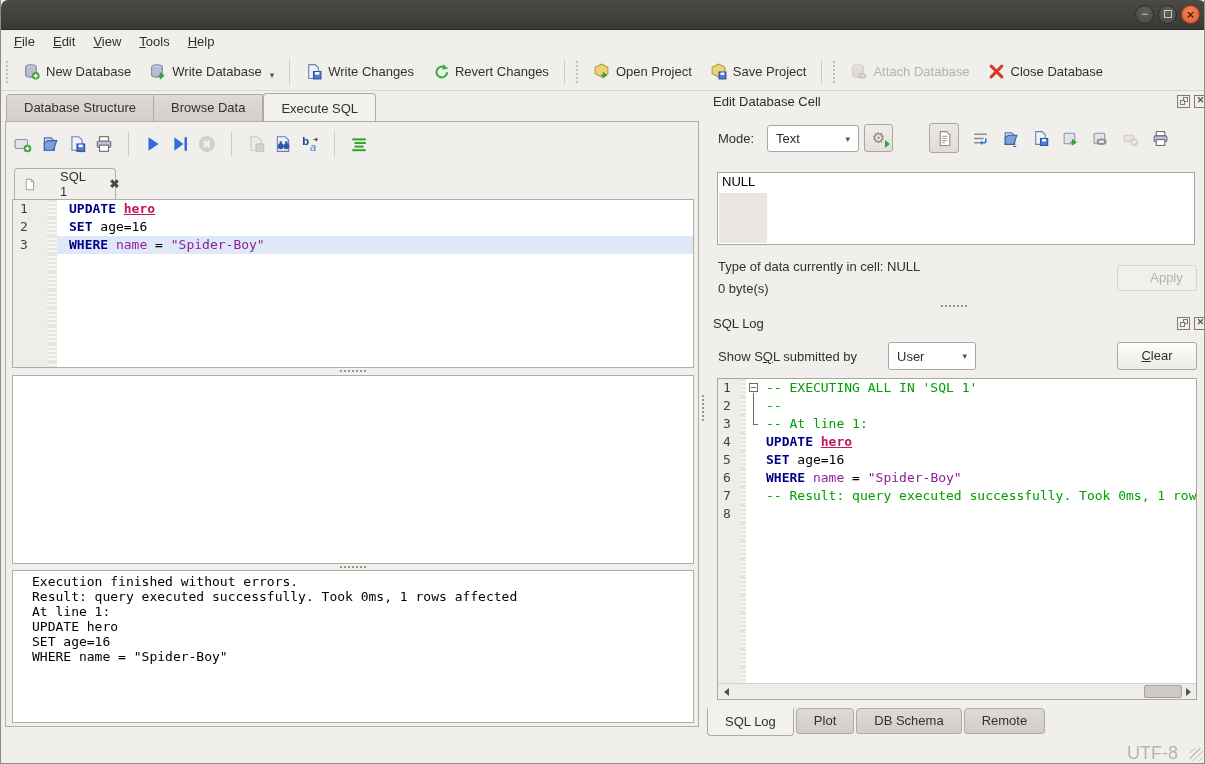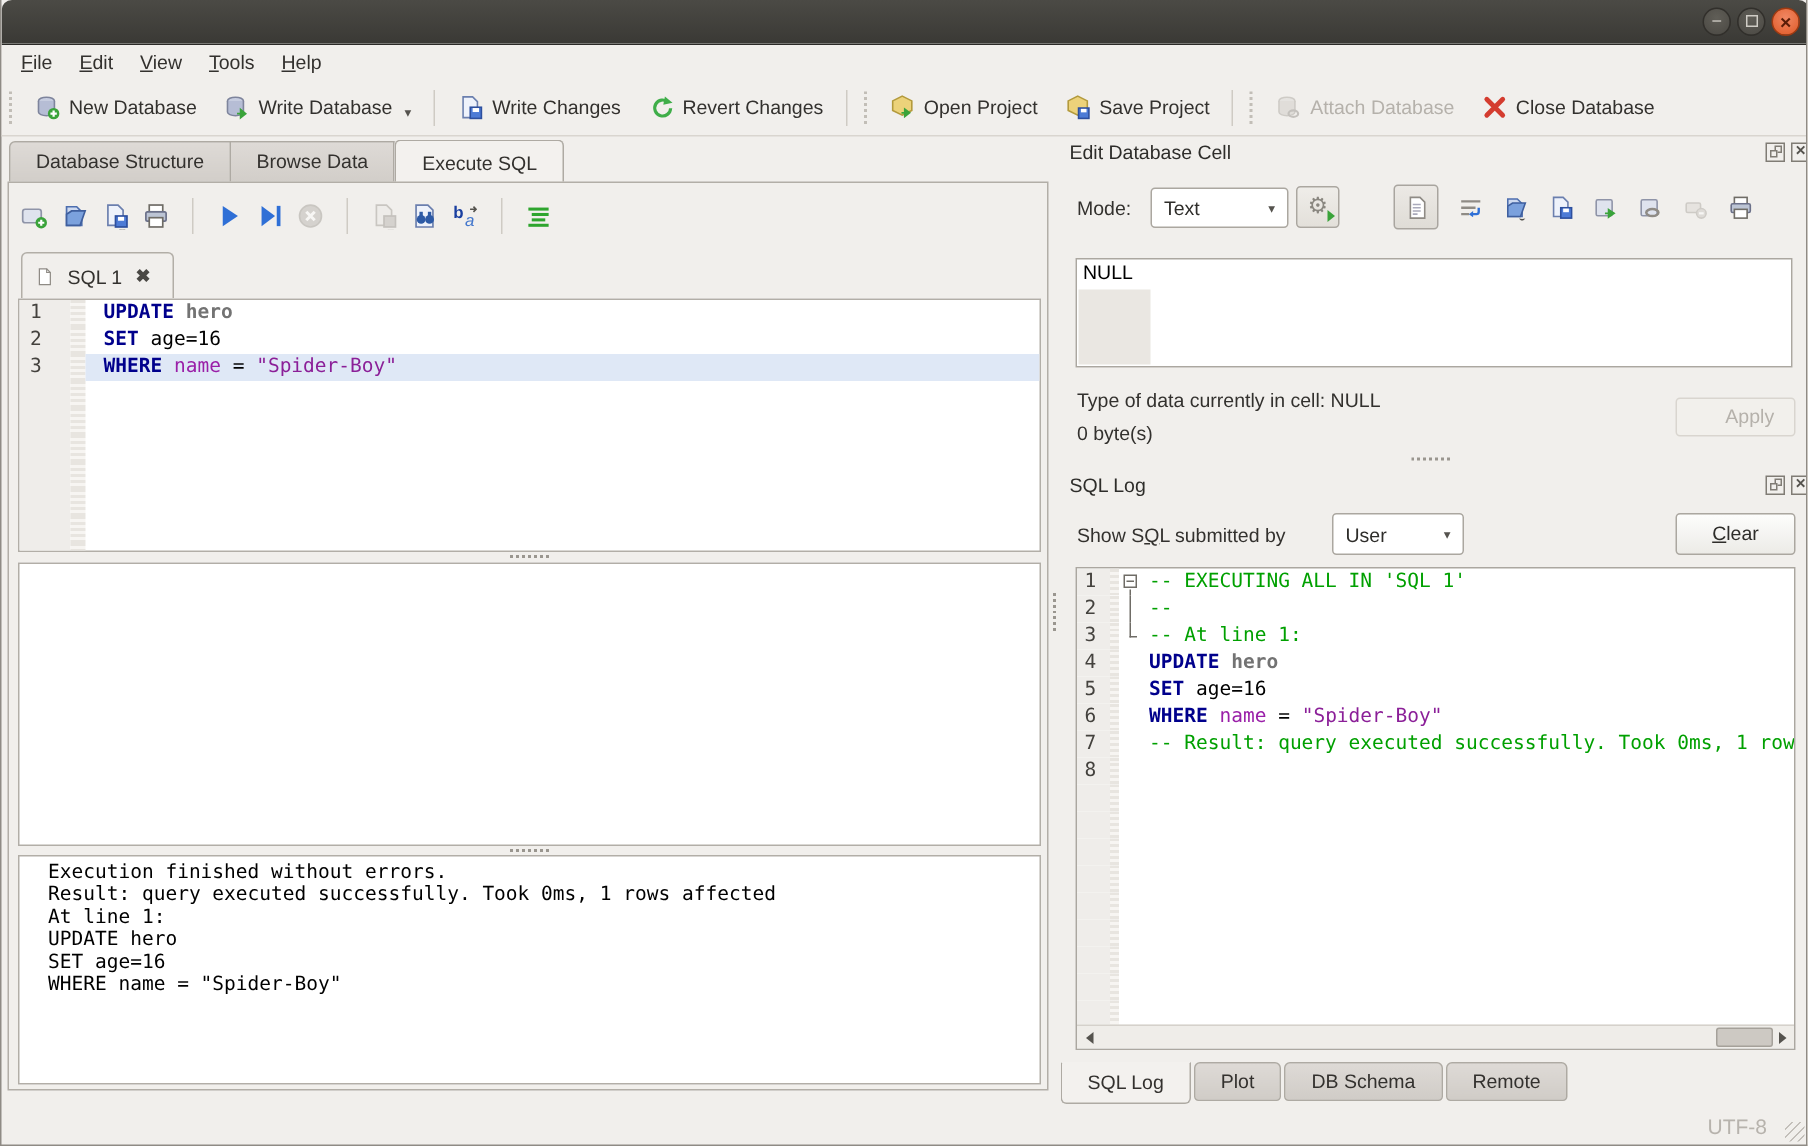--- a/index.html
+++ b/index.html
@@ -54,39 +54,39 @@
   #left-panel { position:absolute; left:4px; top:121px; width:694px; height:606px;
     border:1px solid #b2aea7; background:#f1efec; }
   #sql-toolbar { position:absolute; left:8px; top:9px; height:26px; display:flex; align-items:center; gap:9px; }
   #sql-toolbar svg { width:18px; height:18px; }
   .ico { display:inline-flex; align-items:center; }
   .ico.disabled { opacity:.45; }
 
   #sqltab { position:absolute; left:8px; top:46px; height:31px; width:102px;
     background:#f1efec; border:1px solid #b2aea7; border-bottom:none;
     border-top-left-radius:4px; border-top-right-radius:4px;
-    display:flex; align-items:center; gap:9px; padding:0 8px; }
+    display:flex; align-items:center; gap:24px; padding:0 8px; }
   .tab-close { font-size:12px; color:#4a4844; font-weight:700; }
 
   .pane { position:absolute; left:6px; width:682px; background:#fff; border:1px solid #b2aea7; }
   #editor { top:77px; height:169px; overflow:hidden; }
   #grid-pane { top:253px; height:189px; }
   #msg-pane { top:448px; height:153px; font-family:"DejaVu Sans Mono", monospace; font-size:13px;
     line-height:15px; padding:3px 19px; color:#000; white-space:pre; overflow:hidden; }
 
   .code-row { display:flex; height:18px; line-height:18px; font-family:"DejaVu Sans Mono", monospace; font-size:13px; }
   .gut-num { width:34px; background:#efedea; color:#44423e; padding-left:7px;
     font-family:"DejaVu Sans Mono", monospace; font-size:13px; flex:none; }
   .gut-strip { width:10px; flex:none;
     background-image:repeating-linear-gradient(to bottom,#e8e5e0 0 2px,#f7f5f2 2px 4px); }
   .code-text { flex:1; padding-left:12px; white-space:pre; overflow:hidden; }
   .code-row.hl .code-text { background:#dfe8f6; }
 
   .s-kw { color:#00008c; font-weight:700; }
-  .s-tbl { color:#737373; font-weight:700; }
+  .s-tbl { color:#be185d; font-weight:700;text-decoration:underline; }
   .s-id { color:#9a1fa8; }
   .s-str { color:#8b1f98; }
   .s-cm { color:#00a000; }
   .s-pl { color:#000; }
 
   .hsplit { position:absolute; left:6px; width:682px; height:6px; }
   .hsplit .dots { margin:2px auto 0; width:26px; height:2px;
     background-image:repeating-linear-gradient(to right,#9a968f 0 2px, transparent 2px 4px); }
   #vsplit { position:absolute; left:699px; top:395px; width:6px; height:34px; }
   #vsplit .dots { margin-top:0; width:2px; height:26px; margin-left:2px;
@@ -163,21 +163,21 @@
     border:1px solid #a5a19a; border-radius:2px; }
 
   
   #bottom-tabs { position:absolute; left:706px; top:708px; display:flex; align-items:flex-start; gap:2px; }
   .btab { padding:4px 17px 5px; background:linear-gradient(#dedad6,#d0ccc7); border:1px solid #aeaaa3;
     border-radius:4px 4px 3px 3px; color:#33312e; }
   .btab.active { background:#f3f1ee; padding:5px 17px 6px; border-top-color:#f3f1ee; border-radius:0 0 4px 4px; }
 
   
   #statusbar { position:absolute; left:0; top:734px; width:1205px; height:30px; }
-  #encoding { position:absolute; right:28px; top:9px; color:#b7b3ad; font-size:14px; }
+  #encoding { position:absolute; right:28px; top:9px; color:#b7b3ad; font-size:18px; }
   #size-grip { position:absolute; right:3px; bottom:3px; width:13px; height:13px;
     background-image:repeating-linear-gradient(135deg, transparent 0 3px, #b7b3ad 3px 4px); opacity:.8; }
 </style>
 </head>
 <body>
 
 <div id="window">
 
   <div id="titlebar">
     <div class="winbtn" id="btn-min">−</div>

